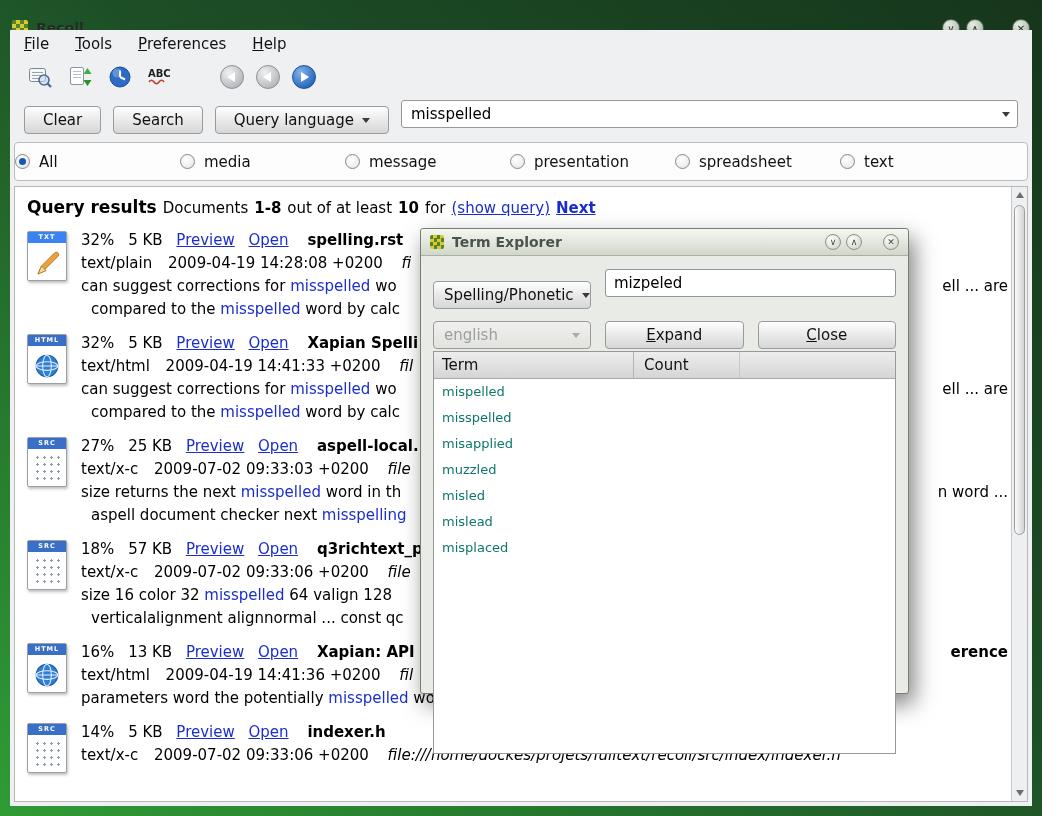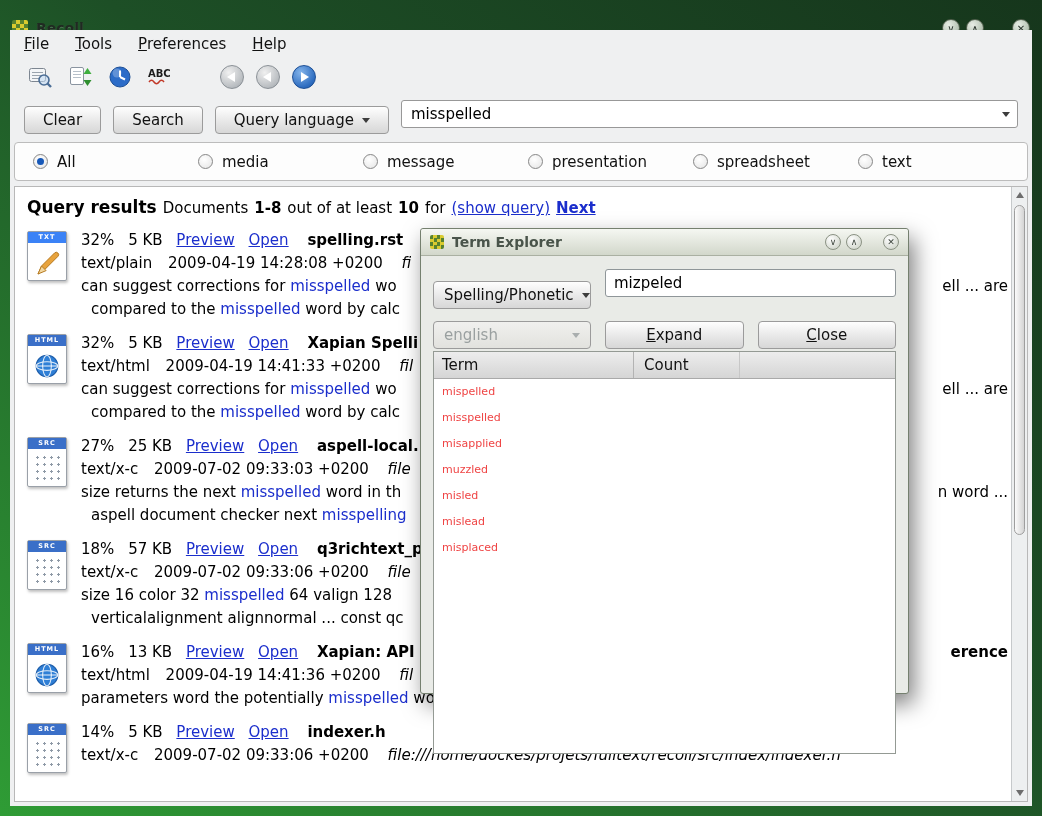--- a/index.html
+++ b/index.html
@@ -40,21 +40,21 @@
   .btn { height:28px; padding:0 18px; font-size:15px; color:#111; cursor:pointer;
     background:linear-gradient(#fefefe, #e6e6e6 60%, #d7d7d7); border:1px solid #9b9b9b; border-radius:4px;
     display:flex; align-items:center; justify-content:center; gap:8px; font-family:inherit;margin-top:12px; }
   .caret { width:0; height:0; border-left:4px solid transparent; border-right:4px solid transparent; border-top:5px solid #3c3c3c; display:inline-block; }
   .combobox { flex:1; height:28px; background:#fff; border:1px solid #989898; border-radius:3px;
     display:flex; align-items:center; padding-left:9px; font-size:15px; cursor:text; }
   .combo-arrow { margin-left:auto; width:22px; display:flex; align-items:center; justify-content:center; align-self:stretch; cursor:pointer; }
 
   
   .filterbar { position:absolute; top:112px; left:4px; right:4px; height:39px; background:#fdfdfd;
-    border:1px solid #bcbcbc; border-radius:4px; display:flex; align-items:center; padding-left:18px; }
+    border:1px solid #bcbcbc; border-radius:4px; display:flex; align-items:center; }
   .fitem { display:flex; align-items:center; gap:9px; width:165px; cursor:pointer; font-size:15px; color:#111; }
   .radio { width:15px; height:15px; border-radius:50%; border:1px solid #878787;
     background:radial-gradient(circle at 40% 35%, #ffffff, #e4e4e4); position:relative; flex:none; }
   .radio.on::after { content:""; position:absolute; inset:3px; border-radius:50%; background:#1758b8; }
 
   
   .results { position:absolute; top:156px; left:4px; right:4px; bottom:4px; background:#fff; border:1px solid #b8b8b8; }
   .results-content { position:absolute; top:0; left:0; right:17px; bottom:0; overflow:hidden; padding:8px 2px 0 10px; font-size:15px; color:#000; }
   .rheader { margin:2px 0 12px 2px; white-space:nowrap; display:flex; align-items:baseline; }
   .rheading { font-size:17px; font-weight:bold; margin-right:16px; }
@@ -119,21 +119,21 @@
   .mn { display:inline-block; }
   .mn::first-letter { text-decoration:underline; }
 
   .tterm { position:absolute; left:12px; right:12px; top:95px; bottom:14px; border:1px solid #949a94; background:#fff; display:flex; flex-direction:column; overflow:hidden; }
   .thead { height:27px; flex:none; background:linear-gradient(#ededed,#d5d5d5); border-bottom:1px solid #a9a9a9; display:flex; font-size:15px; color:#111; }
   .th { line-height:26px; }
   .th.term { width:200px; padding-left:8px; border-right:1px solid #b3b3b3; }
   .th.count { width:106px; padding-left:10px; border-right:1px solid #c7c7c7; }
   .th.rest { flex:1; }
   .tbody { flex:1; overflow:hidden; }
-  .trow { height:26px; line-height:26px; padding-left:8px; font-size:11px; color:#ef4444; cursor:default; }
+  .trow { height:26px; line-height:26px; padding-left:8px; font-size:13px; color:#0f766e; cursor:default; }
 </style>
 </head>
 <body>
 
 <div class="window">
 
   <div class="titlebar">
     <span class="app-icon"></span>
     <span class="wtitle">Recoll</span>
     <span class="tb-btns">

